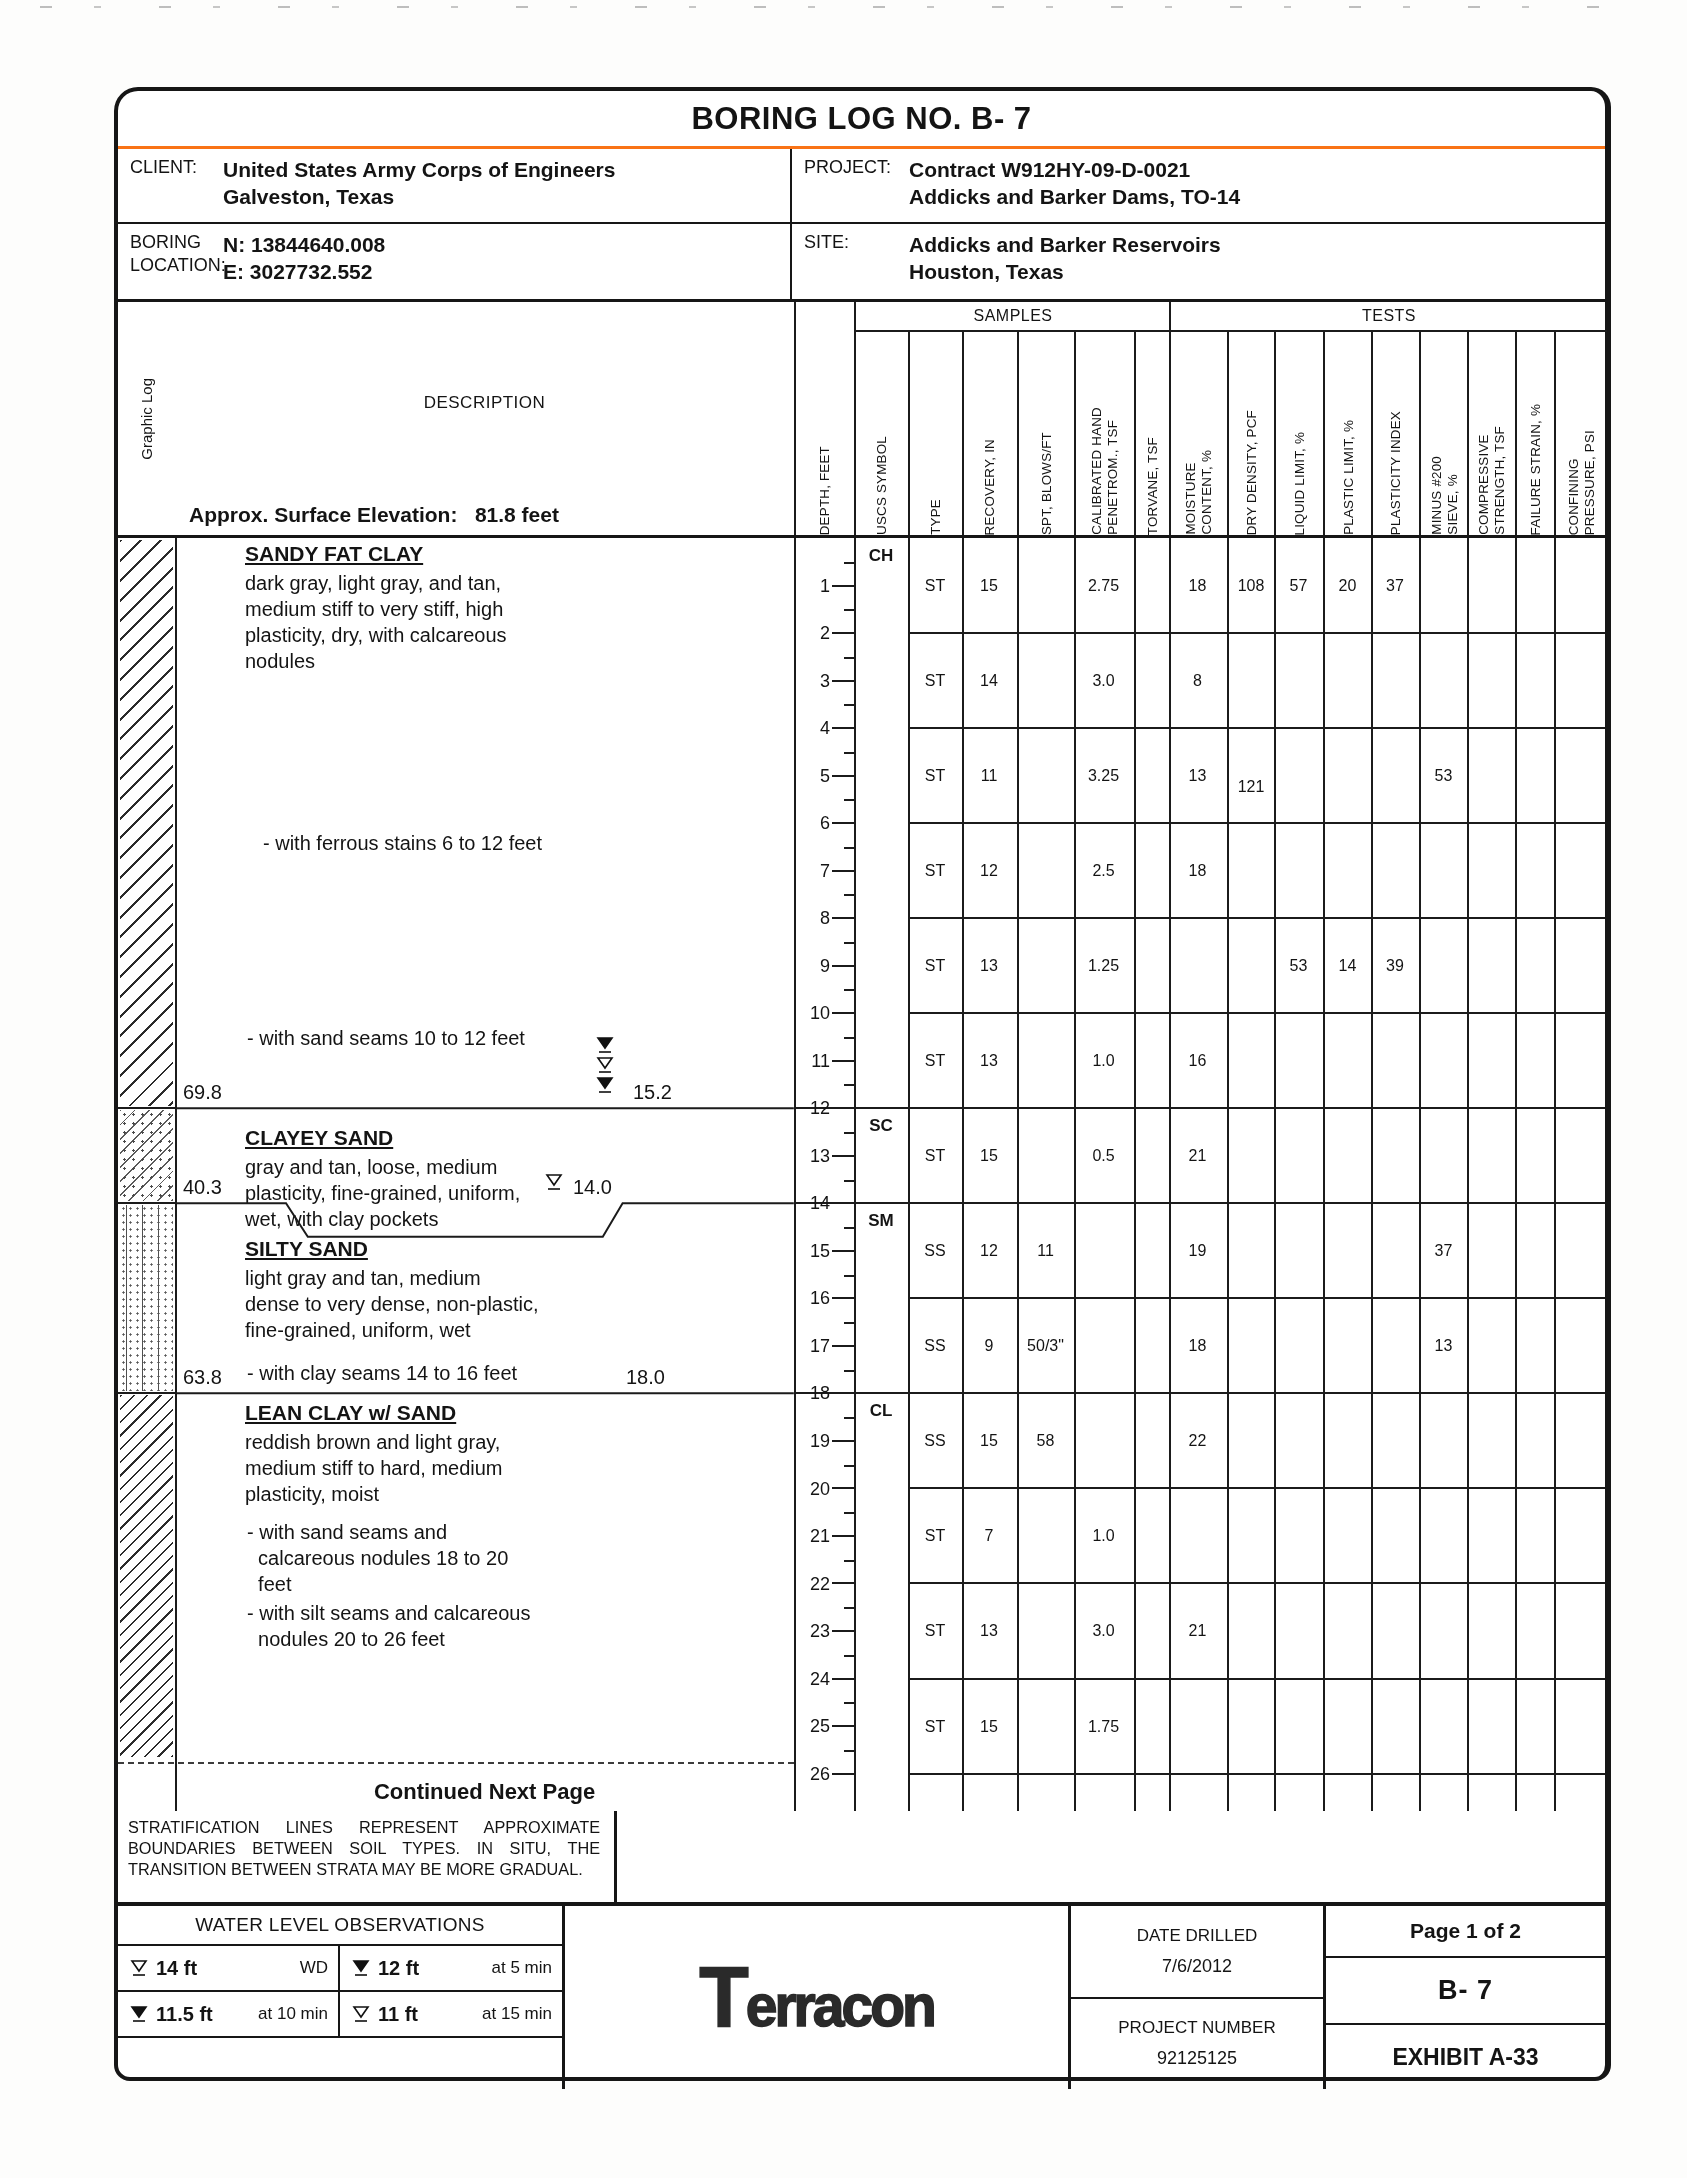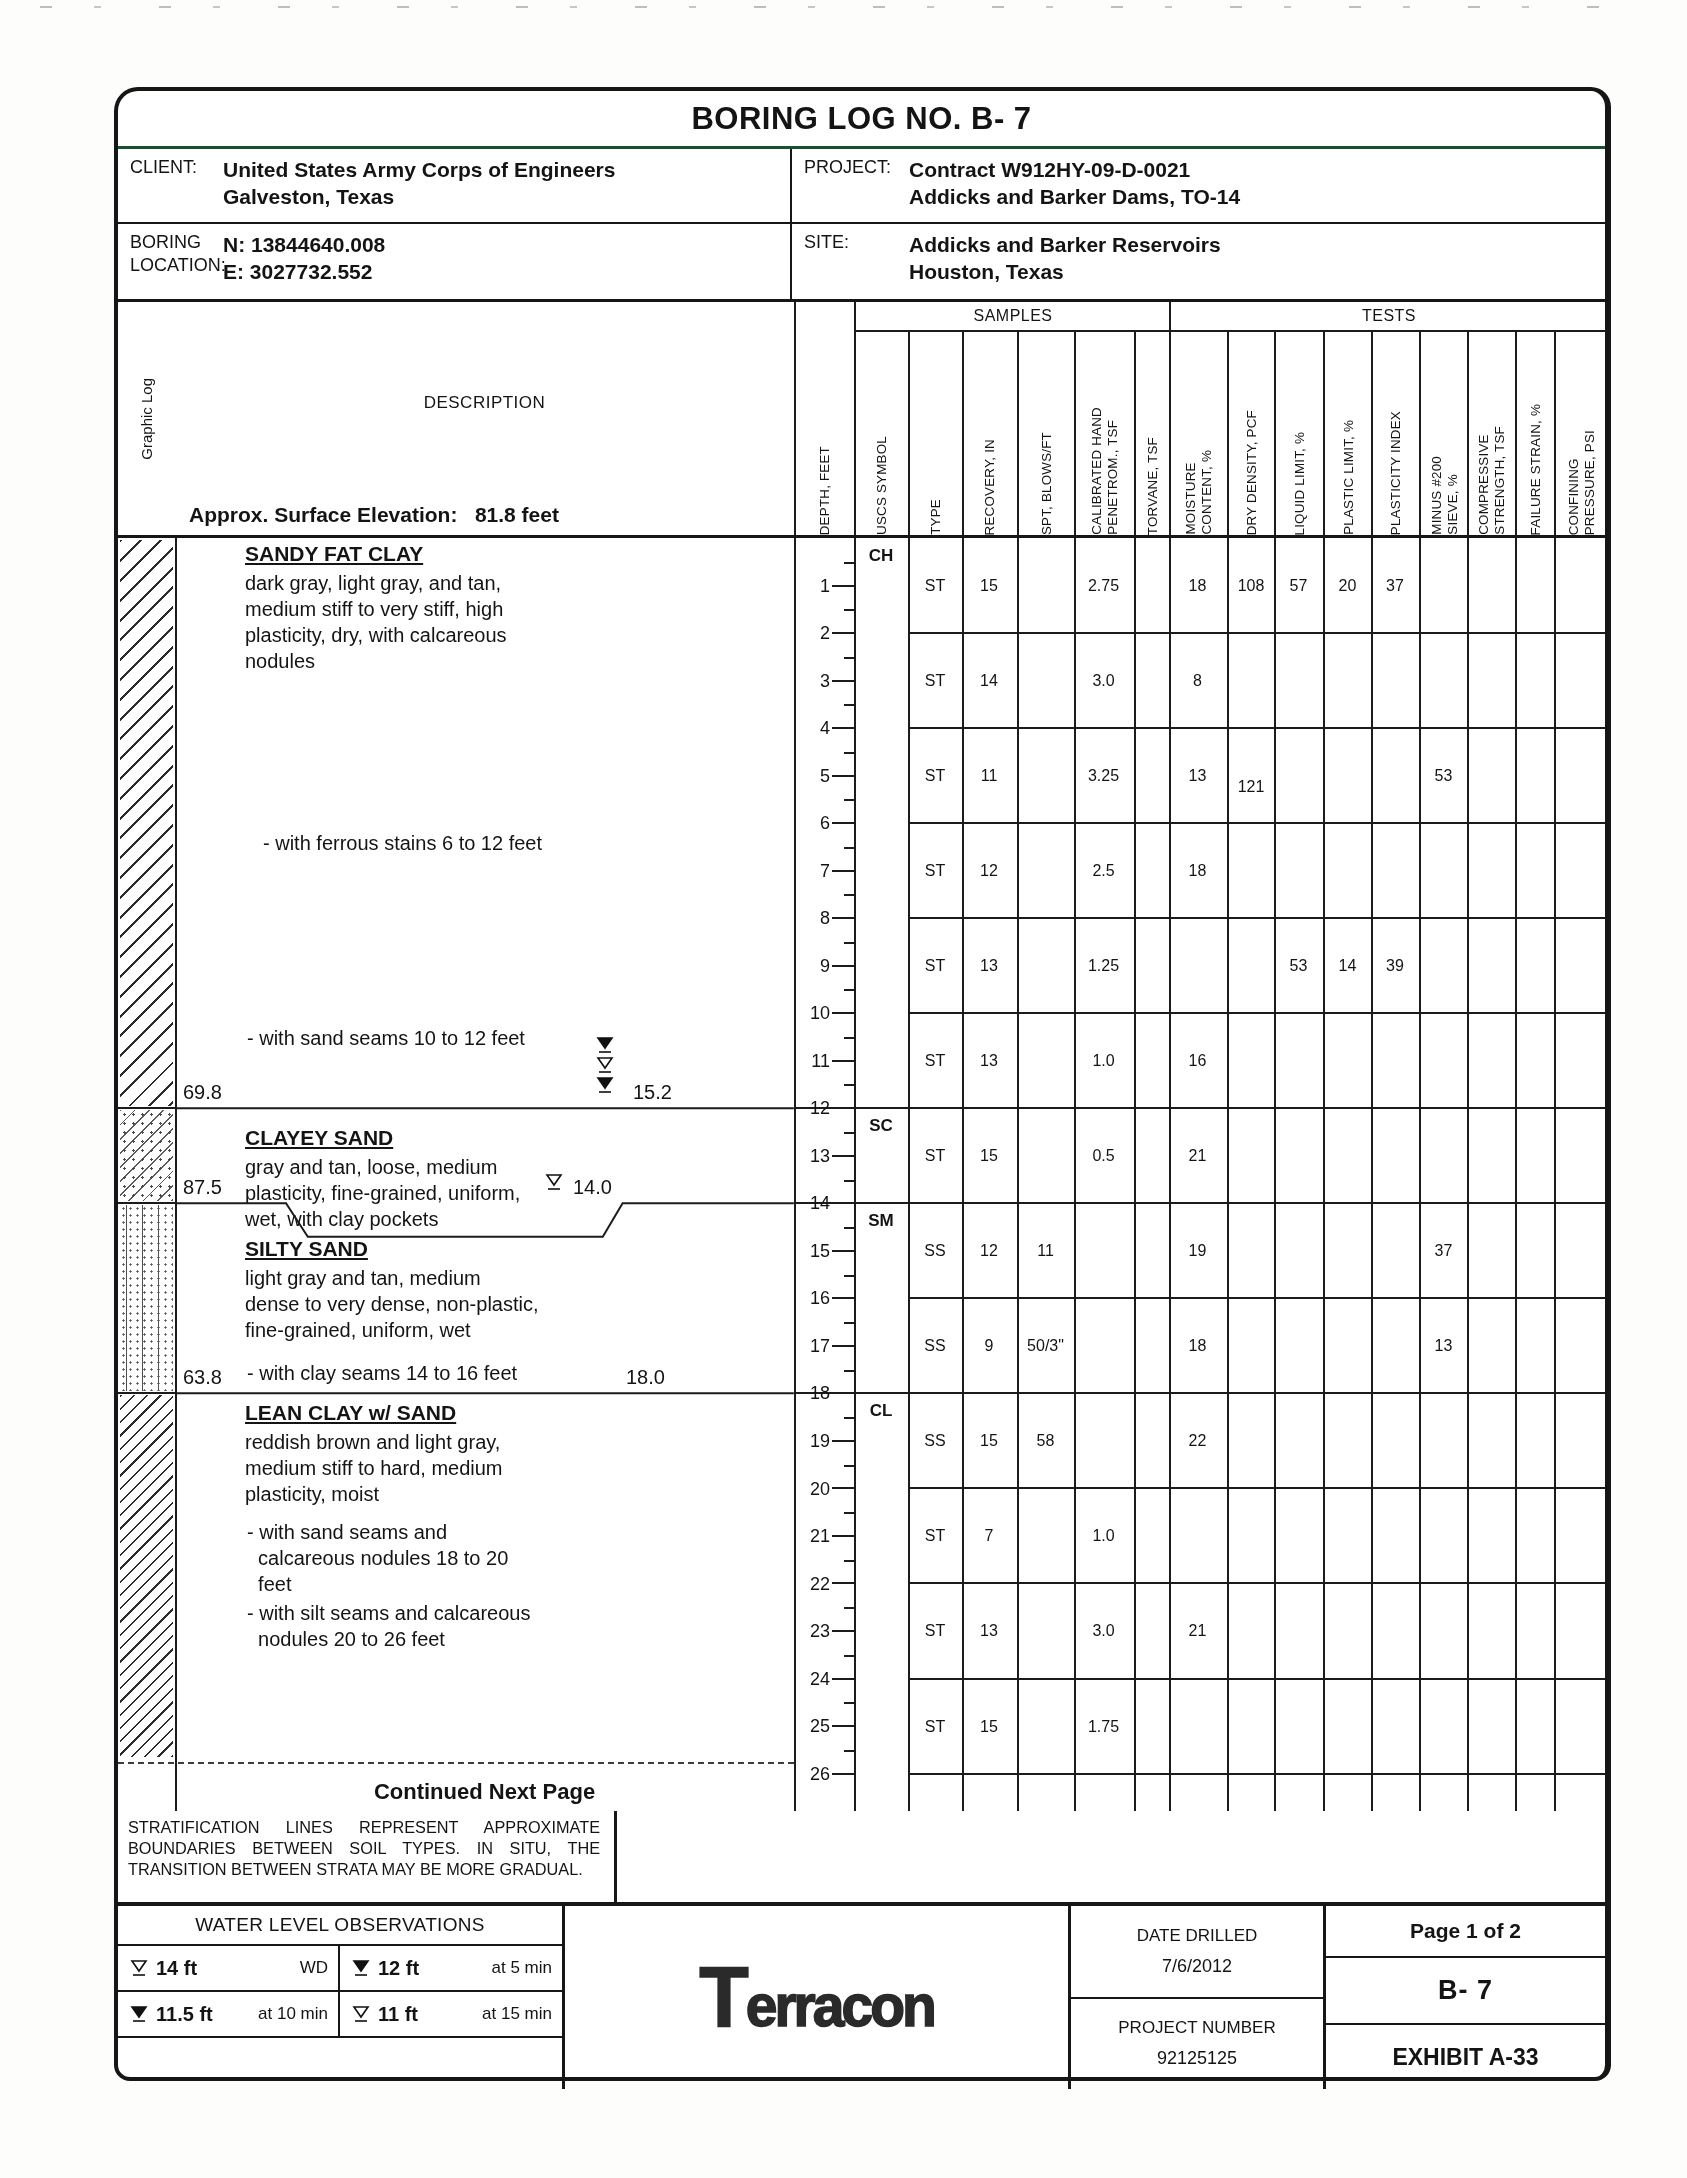--- a/index.html
+++ b/index.html
@@ -1,19 +1,19 @@
 <!DOCTYPE html>
 <html><head>
 <meta charset="utf-8">
 <style>
   html,body{margin:0;padding:0;background:#fbfbfa;}
   .page{position:relative;width:1687px;height:2178px;background:#fdfdfc;font-family:"Liberation Sans",sans-serif;color:#141414;overflow:hidden;}
   .scan-top{position:absolute;left:40px;top:6px;width:1584px;height:2px;background:repeating-linear-gradient(90deg,#8a8a8a 0 12px,transparent 12px 54px,#9a9a9a 54px 61px,transparent 61px 119px);opacity:.55;}
   .card{position:absolute;left:114px;top:87px;width:1497px;height:1994px;border:4px solid #161616;border-right-width:6px;border-radius:24px 20px 16px 16px;box-sizing:border-box;background:#fff;}
-  .title-row{height:55px;border-bottom:3px solid #14532d;display:flex;align-items:center;justify-content:center;}
+  .title-row{height:55px;border-bottom:3px solid #f97316;display:flex;align-items:center;justify-content:center;}
   .title-row span{font-size:31px;font-weight:bold;letter-spacing:0.5px;}
   
   .hdr{height:150px;border-bottom:3px solid #161616;position:relative;}
   .hdr-row{position:absolute;left:0;width:100%;display:flex;}
   .hdr-row.r1{top:0;height:75px;border-bottom:2px solid #161616;box-sizing:border-box;}
   .hdr-row.r2{top:75px;height:75px;}
   .hdr-cell{box-sizing:border-box;padding:7px 0 0 12px;display:flex;}
   .hdr-cell.left{width:674px;border-right:2px solid #161616;}
   .hdr-cell.right{flex:1;}
   .hdr-lbl{font-size:18px;width:93px;flex:0 0 93px;line-height:23px;}
@@ -205,21 +205,21 @@
         <div class="elev-num" style="left: 65px; top: 543px;">69.8</div>
         <div class="depth-num" style="left: 515px; top: 543px;">15.2</div>
         <div class="pat pat-sc" style="top: 572px; height: 91px;"></div>
         <div class="hline" style="left: 0px; width: 57px; top: 664px;"></div>
         <div class="hline" style="left: 676px; width: 813px; top: 664px;"></div>
         <div class="uscs-lbl" style="left: 736px; width: 54px; top: 578px;">SC</div>
         <div class="strat-title" style="left: 127px; top: 588px;">CLAYEY SAND</div>
         <div class="strat-body" style="left: 127px; top: 616px;">gray and tan, loose, medium
 plasticity, fine-grained, uniform,
 wet, with clay pockets</div>
-        <div class="elev-num" style="left: 65px; top: 638px;">87.5</div>
+        <div class="elev-num" style="left: 65px; top: 638px;">40.3</div>
         <div class="depth-num" style="left: 455px; top: 638px;">14.0</div>
         <div class="pat pat-sm" style="top: 667px; height: 186px;"></div>
         <div class="hline" style="left: 0px; width: 57px; top: 854px;"></div>
         <div class="hline" style="left: 676px; width: 813px; top: 854px;"></div>
         <div class="uscs-lbl" style="left: 736px; width: 54px; top: 673px;">SM</div>
         <div class="strat-title" style="left: 127px; top: 699px;">SILTY SAND</div>
         <div class="strat-body" style="left: 127px; top: 727px;">light gray and tan, medium
 dense to very dense, non-plastic,
 fine-grained, uniform, wet</div>
         <div class="strat-note-txt" style="left: 129px; top: 822px;">- with clay seams 14 to 16 feet</div>

